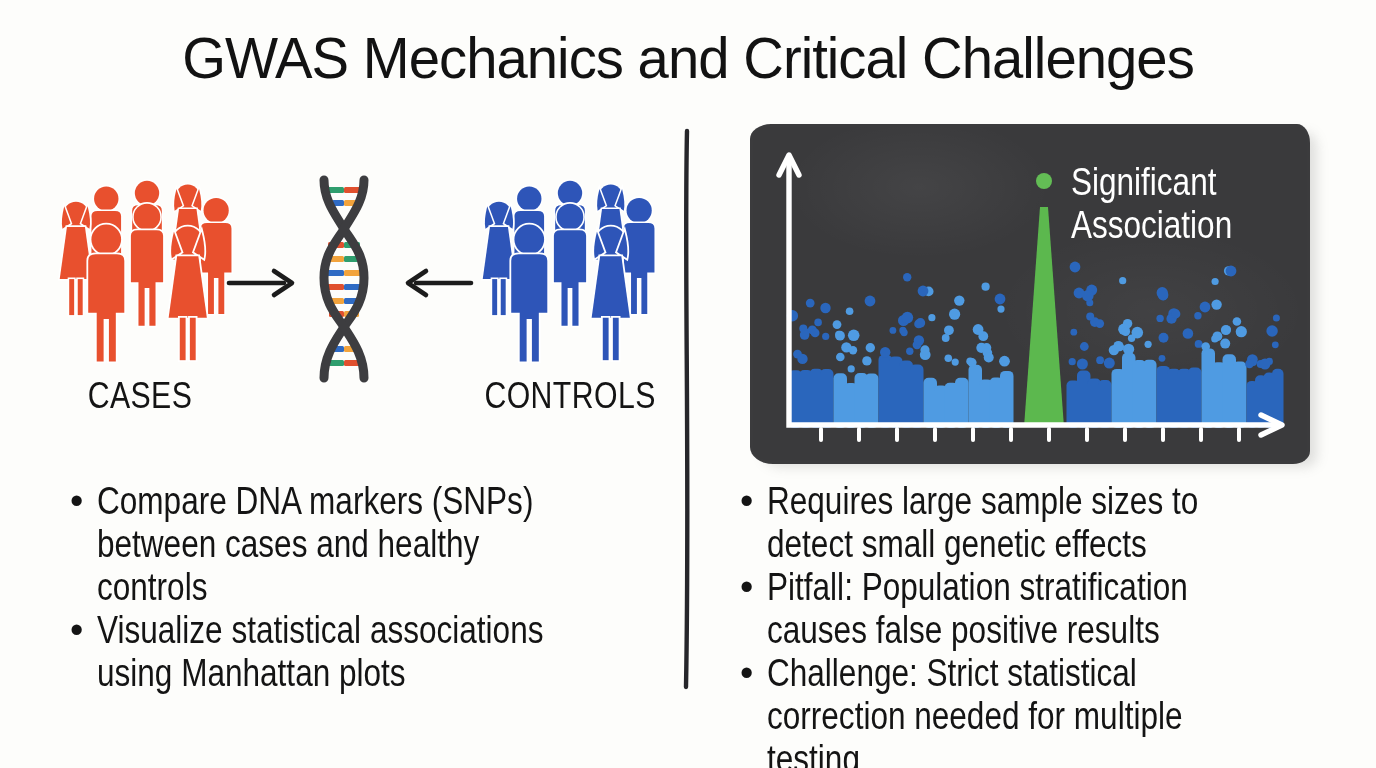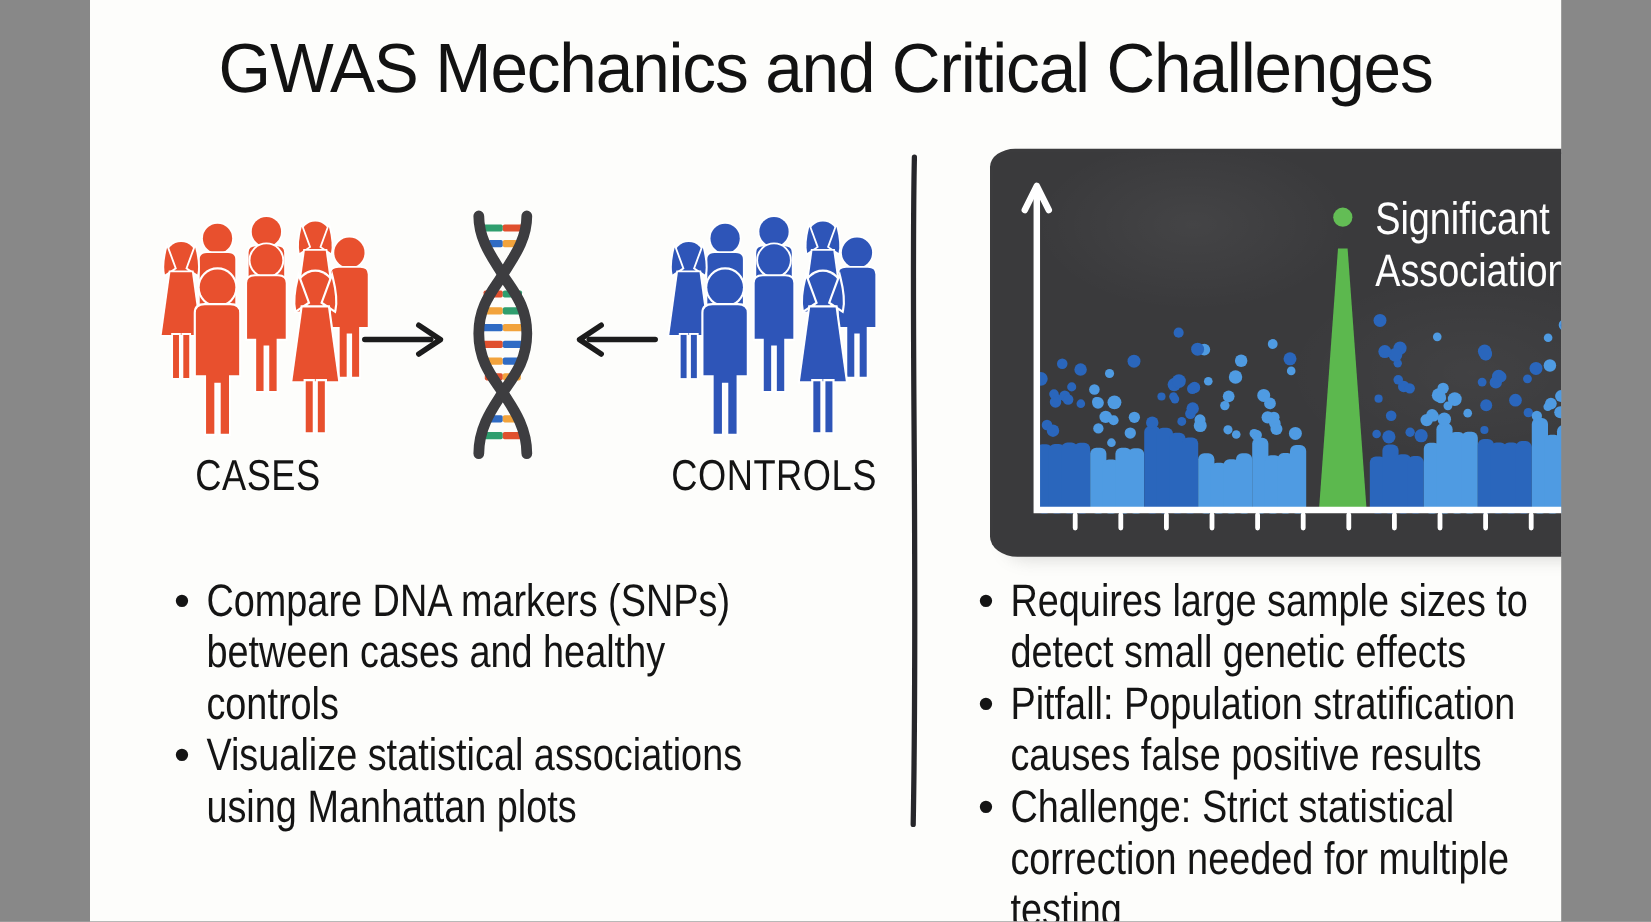--- a/index.html
+++ b/index.html
@@ -1,18 +1,18 @@
 <!DOCTYPE html>
 <html><head>
 <meta charset="utf-8">
 <style>
   html,body{margin:0;padding:0;background:#888;}
   *{box-sizing:border-box;}
   .canvas{
-    position:relative;width:1226px;height:768px;margin:0 auto;
+    position:relative;width:1376px;height:768px;margin:0 auto;
     background:#fdfdfb;overflow:hidden;
     font-family:"Liberation Sans","DejaVu Sans",sans-serif;color:#161616;
   }
   .title{
     position:absolute;left:0;right:0;top:26px;margin:0;
     text-align:center;font-size:58px;font-weight:500;line-height:1.1;
     letter-spacing:-1px;color:#121212;
     transform:scaleX(.97);transform-origin:50% 0;
   }
   

